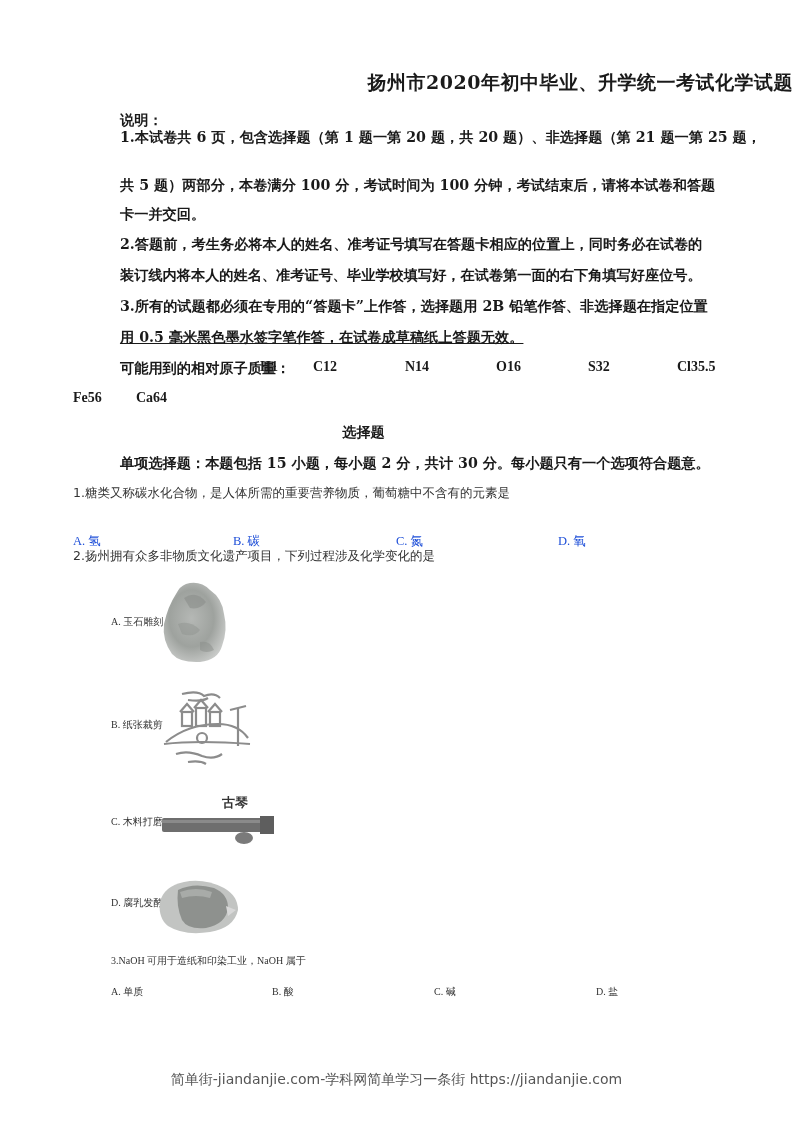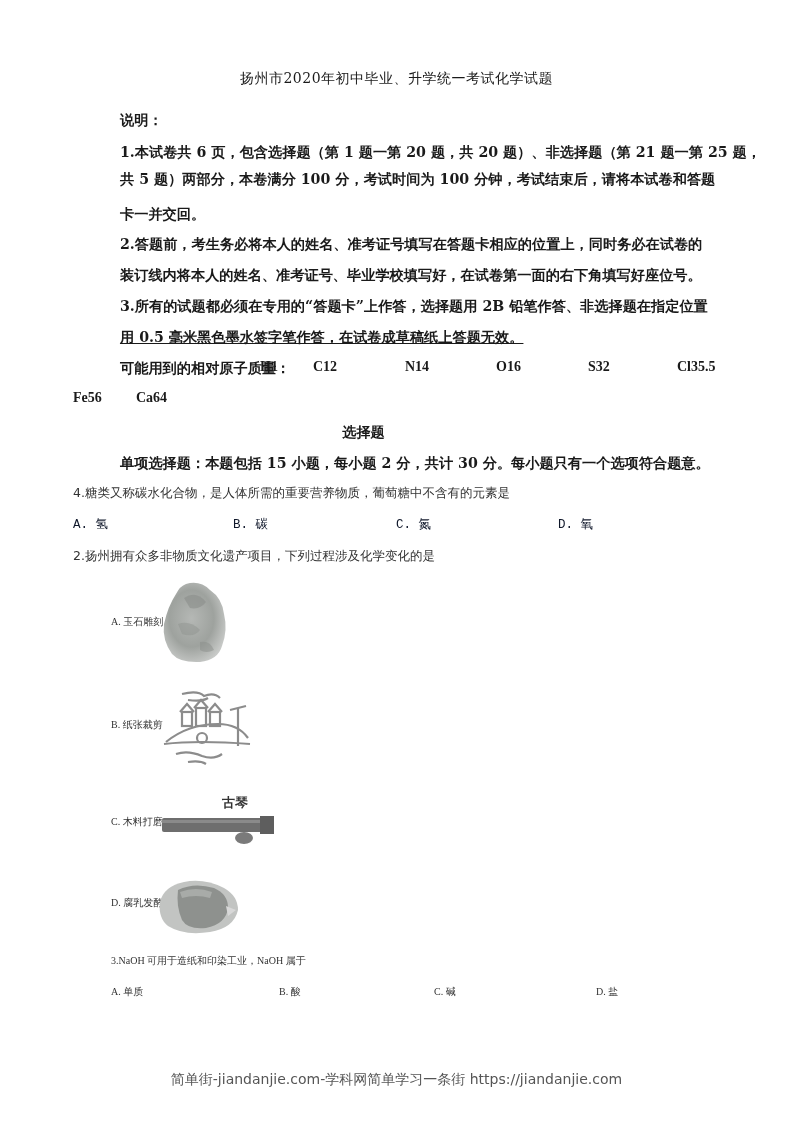--- a/index.html
+++ b/index.html
@@ -3,44 +3,44 @@
   <meta charset="utf-8">
   <style>
     html, body { margin: 0; padding: 0; background: #ffffff; }
     body {
       width: 793px; height: 1122px; position: relative; overflow: hidden;
       color: #1a1a1a;
       font-family: "DejaVu Serif", "Liberation Serif", serif;
     }
     .abs { position: absolute; white-space: nowrap; }
     .title {
-      left: 0; width: 793px; top: 70px; text-align: center;
-      font-size: 14px; font-weight: normal; letter-spacing: 0.5px;
+      left: 0; width: 793px; top: 70px; text-align: right;
+      font-size: 19px; font-weight: bold; letter-spacing: 0.5px;
     }
     .bold { font-weight: bold; font-size: 14px; font-family: Liberation Serif, serif; }
     .para { left: 73px; font-size: 14.2px; font-weight: bold; margin-left: 47px; }
     .section-title { left: 0; width: 727px; text-align: center; top: 423px; font-size: 14.2px; font-weight: bold; }
     .q { left: 73px; font-size: 12.5px; color: #333; font-family: "DejaVu Sans", "Liberation Sans", sans-serif; }
-    .opt { font-size: 12.5px; color: #0f172a; font-family: Liberation Mono, monospace; }
+    .opt { font-size: 12.5px; color: #1d4ed8; font-family: Liberation Serif, serif; margin-top: 17px; }
     .opt-serif { font-size: 10px; color: #333; font-family: Liberation Serif, serif; margin-left: 38px; }
     .img-box { position: absolute; }
     .footer {
       left: 0; width: 793px; text-align: center; top: 1071px;
       font-size: 14px; color: #555;
       font-family: "DejaVu Sans", "Liberation Sans", sans-serif;
     }
   </style>
 </head>
 <body>
 
 <div class="abs title">扬州市2020年初中毕业、升学统一考试化学试题</div>
 
 <div class="abs para" style="top:111px;">说明：</div>
-<div class="abs para" style="top:143px;">1.本试卷共 6 页，包含选择题（第 1 题一第 20 题，共 20 题）、非选择题（第 21 题一第 25 题，</div>
-<div class="abs para" style="top:170px;">共 5 题）两部分，本卷满分 100 分，考试时间为 100 分钟，考试结束后，请将本试卷和答题</div>
+<div class="abs para" style="top:128px;">1.本试卷共 6 页，包含选择题（第 1 题一第 20 题，共 20 题）、非选择题（第 21 题一第 25 题，</div>
+<div class="abs para" style="top:176px;">共 5 题）两部分，本卷满分 100 分，考试时间为 100 分钟，考试结束后，请将本试卷和答题</div>
 <div class="abs para" style="top:205px;">卡一并交回。</div>
 <div class="abs para" style="top:235px;">2.答题前，考生务必将本人的姓名、准考证号填写在答题卡相应的位置上，同时务必在试卷的</div>
 <div class="abs para" style="top:266px;">装订线内将本人的姓名、准考证号、毕业学校填写好，在试卷第一面的右下角填写好座位号。</div>
 <div class="abs para" style="top:297px;">3.所有的试题都必须在专用的“答题卡”上作答，选择题用 2B 铅笔作答、非选择题在指定位置</div>
 <div class="abs para" style="top:328px;text-decoration:underline;">用 0.5 毫米黑色墨水签字笔作答，在试卷成草稿纸上答题无效。</div>
 
 <div>
   <div class="abs para" style="top:359px;">可能用到的相对原子质量：</div>
   <div class="abs bold" style="top:359px;left:260px;">H1</div>
   <div class="abs bold" style="top:359px;left:313px;">C12</div>
@@ -49,21 +49,21 @@
   <div class="abs bold" style="top:359px;left:588px;">S32</div>
   <div class="abs bold" style="top:359px;left:677px;">Cl35.5</div>
   <div class="abs bold" style="top:390px;left:73px;">Fe56</div>
   <div class="abs bold" style="top:390px;left:136px;">Ca64</div>
 </div>
 
 <div class="abs section-title">选择题</div>
 <div class="abs para" style="top:454px;">单项选择题：本题包括 15 小题，每小题 2 分，共计 30 分。每小题只有一个选项符合题意。</div>
 
 <div>
-  <div class="abs q" style="top:485px;">4.糖类又称碳水化合物，是人体所需的重要营养物质，葡萄糖中不含有的元素是</div>
+  <div class="abs q" style="top:485px;">1.糖类又称碳水化合物，是人体所需的重要营养物质，葡萄糖中不含有的元素是</div>
   <div class="abs opt" style="top:516px;left:73px;">A.  氢</div>
   <div class="abs opt" style="top:516px;left:233px;">B.  碳</div>
   <div class="abs opt" style="top:516px;left:396px;">C.  氮</div>
   <div class="abs opt" style="top:516px;left:558px;">D.  氧</div>
 </div>
 
 <div>
   <div class="abs q" style="top:548px;">2.扬州拥有众多非物质文化遗产项目，下列过程涉及化学变化的是</div>
 
   <div class="abs opt-serif" style="top:615px;left:73px;">A.  玉石雕刻</div>
@@ -122,18 +122,18 @@
       <path d="M24 18 Q40 10 60 16 Q74 22 74 36 Q72 52 52 56 Q34 58 28 48 Q22 34 24 18 Z" fill="#8e918e"></path>
       <path d="M26 20 Q42 14 58 20 L56 26 Q42 22 28 26 Z" fill="#a8aba8"></path>
       <path d="M72 34 L82 38 L74 44 Z" fill="#d8d8d8"></path>
     </svg>
   </div>
 </div>
 
 <div>
   <div class="abs opt-serif" style="top:954px;left:73px;">3.NaOH 可用于造纸和印染工业，NaOH 属于</div>
   <div class="abs opt-serif" style="top:985px;left:73px;">A.  单质</div>
-  <div class="abs opt-serif" style="top:985px;left:241px;">B.  酸</div>
+  <div class="abs opt-serif" style="top:985px;left:234px;">B.  酸</div>
   <div class="abs opt-serif" style="top:985px;left:396px;">C.  碱</div>
   <div class="abs opt-serif" style="top:985px;left:558px;">D.  盐</div>
 </div>
 
 <div class="abs footer">简单街-jiandanjie.com-学科网简单学习一条街 https://jiandanjie.com</div>
 
 </body></html>

